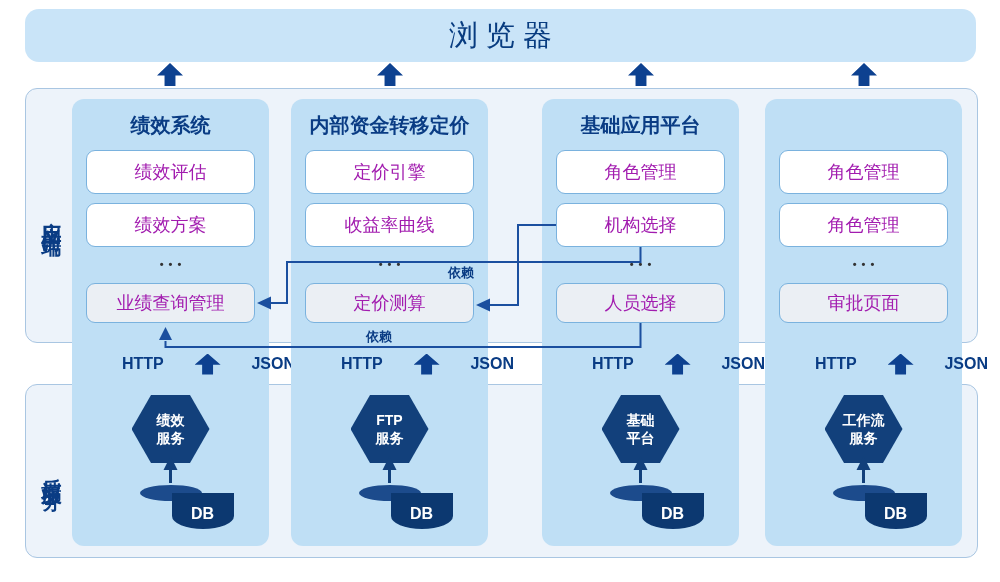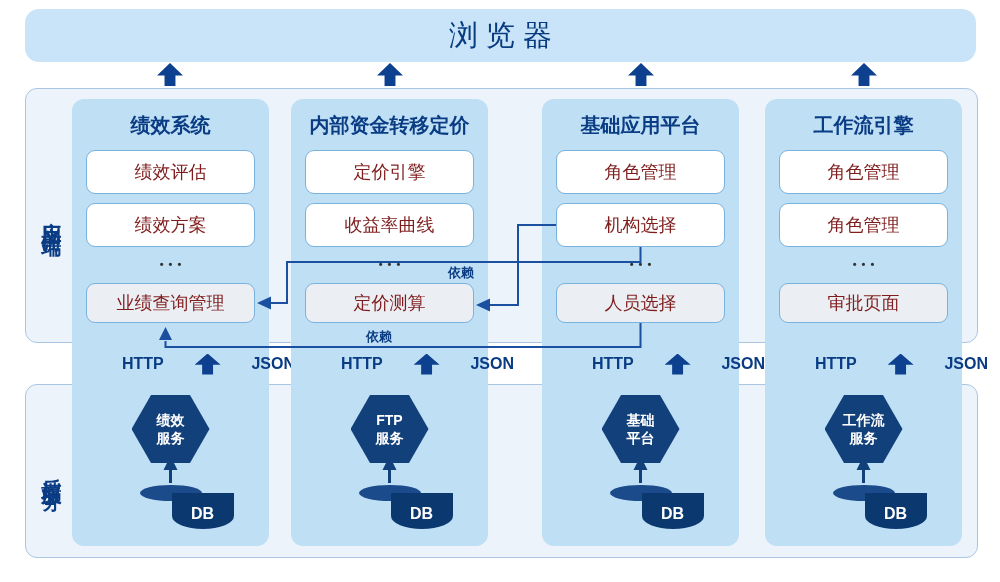--- a/index.html
+++ b/index.html
@@ -38,21 +38,21 @@
     background:#bfdff5;border-radius:12px;z-index:2;
   }
   .col-title{
     position:absolute;top:13px;left:0;width:100%;text-align:center;
     font-size:20px;font-weight:bold;color:#0a3c84;white-space:nowrap;
   }
   .app-box{
     position:absolute;left:14px;width:169px;height:44px;box-sizing:border-box;
     background:#ffffff;border:1px solid #7ab2de;border-radius:9px;
     display:flex;align-items:center;justify-content:center;
-    font-size:18px;color:#7f1d1d;font-weight:500;white-space:nowrap;
+    font-size:18px;color:#a21caf;font-weight:500;white-space:nowrap;
   }
   .app-box.r1{top:51px;}
   .app-box.r2{top:104px;}
   .app-box.r3{top:184px;height:40px;background:#ebeff4;}
   .dots{
     position:absolute;top:158px;left:0;width:100%;height:14px;line-height:14px;
     text-align:center;font-size:11px;font-weight:bold;letter-spacing:5px;
     text-indent:5px;color:#333333;
   }
   .http-row{
@@ -167,21 +167,20 @@
     </div>
     <div class="db">
       <div class="db-top"></div>
       <div class="db-body">
         <span>DB</span>
       </div>
     </div>
   </div>
 
   <div class="column" style="left:765px">
-    <div class="col-title">工作流引擎</div>
     <div class="app-box r1">角色管理</div>
     <div class="app-box r2">角色管理</div>
     <div class="dots">•••</div>
     <div class="app-box r3">审批页面</div>
     <div class="http-row">
       <span>HTTP</span>
       <span class="up-arrow"></span>
       <span>JSON</span>
     </div>
     <div class="hexagon">

